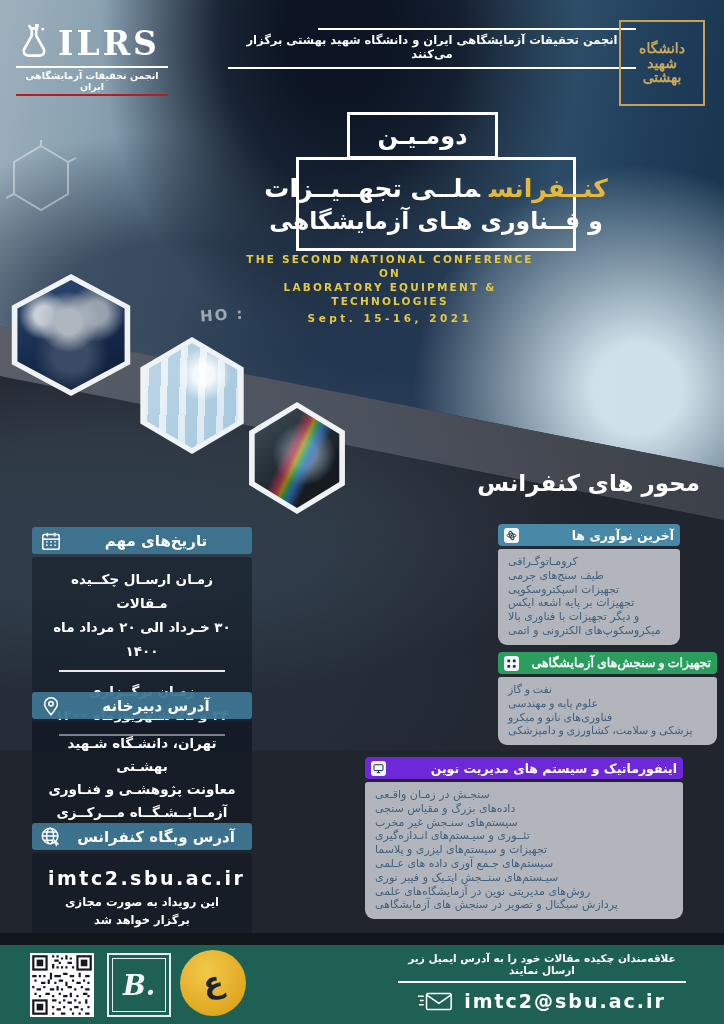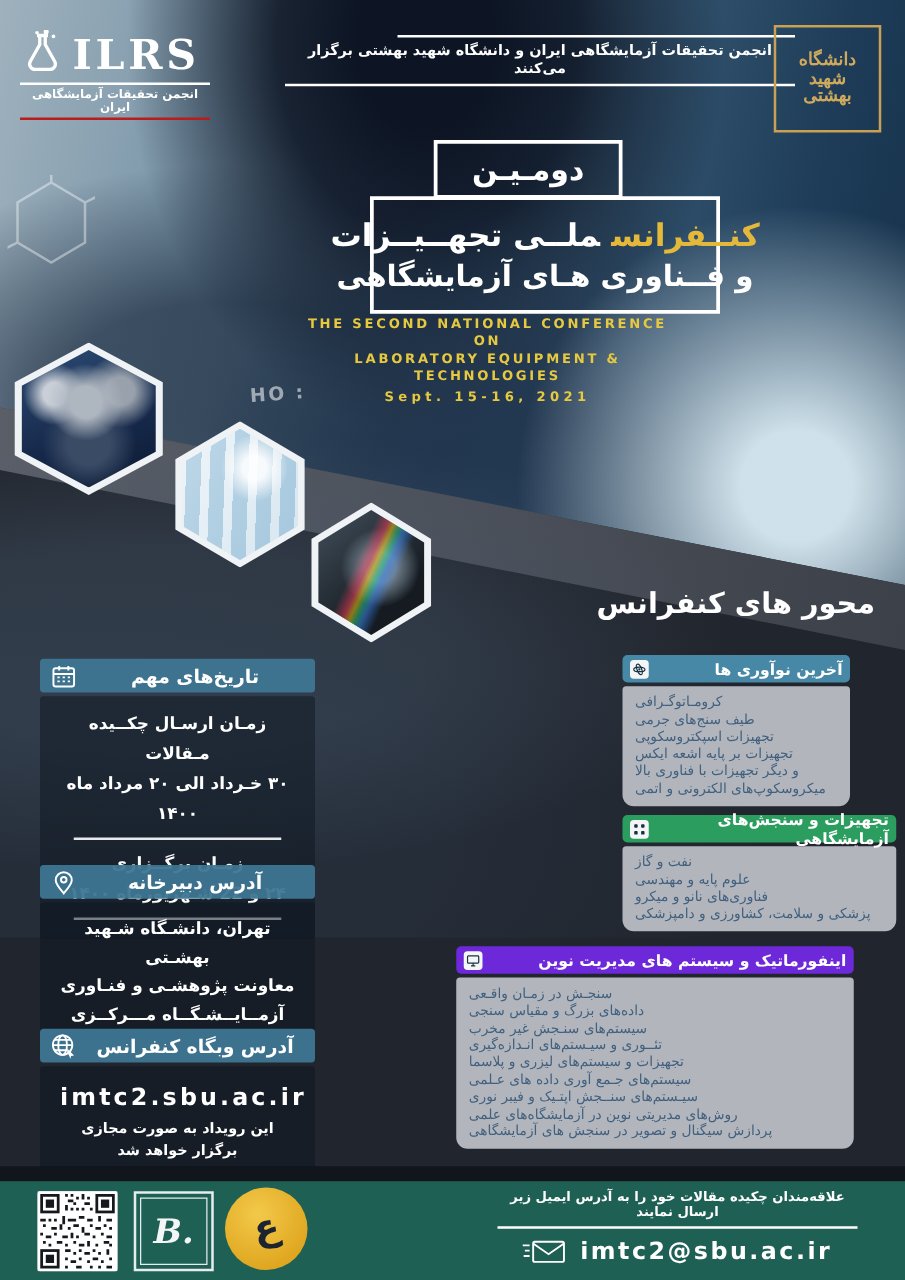--- a/index.html
+++ b/index.html
@@ -95,21 +95,21 @@
   .topic-box{position:absolute;}
   .topic-head{height:22px;border-radius:4px;display:flex;align-items:center;padding:0 6px;gap:5px;}
   .topic-head .txt{flex:1;text-align:right;color:#fff;font-weight:bold;font-size:12.5px;}
   .icon-chip{width:15px;height:15px;background:#f3f5f7;border-radius:3px;
     display:flex;align-items:center;justify-content:center;flex:none;}
   .topic-body{margin-top:3px;background:#b2b6bc;border-radius:3px 3px 9px 9px;
     padding:6px 10px 7px;}
   .topic-body ul{margin:0;padding:0;list-style:none;text-align:left;
     color:#41607f;font-size:11px;line-height:13.8px;font-weight:500;}
   .tb-a{left:498px;top:524px;width:182px;}  .tb-a .topic-head{background:#4688a5;}
-  .tb-b{left:498px;top:652px;width:219px;}  .tb-b .topic-head{background:#2a9d5f;}
+  .tb-b{left:498px;top:652px;width:219px;font-family:Liberation Serif, serif;}  .tb-b .topic-head{background:#2a9d5f;}
   .tb-c{left:365px;top:757px;width:318px;}  .tb-c .topic-head{background:#6d28d9;}
 
   
   .footer-dark{position:absolute;left:0;top:933px;width:724px;height:12px;background:#11151c;}
   .footer{position:absolute;left:0;top:945px;width:724px;height:79px;background:#1f6055;}
   .qr{position:absolute;left:30px;top:953px;width:64px;height:64px;background:#fff;border-radius:2px;}
   .b-logo{position:absolute;left:107px;top:953px;width:60px;height:60px;border:2px solid #e6edef;
     display:flex;align-items:center;justify-content:center;}
   .b-logo .inner{position:absolute;inset:3px;border:1px solid #e6edef;}
   .b-logo .mark{font-family:"DejaVu Serif",serif;font-style:italic;font-weight:bold;

